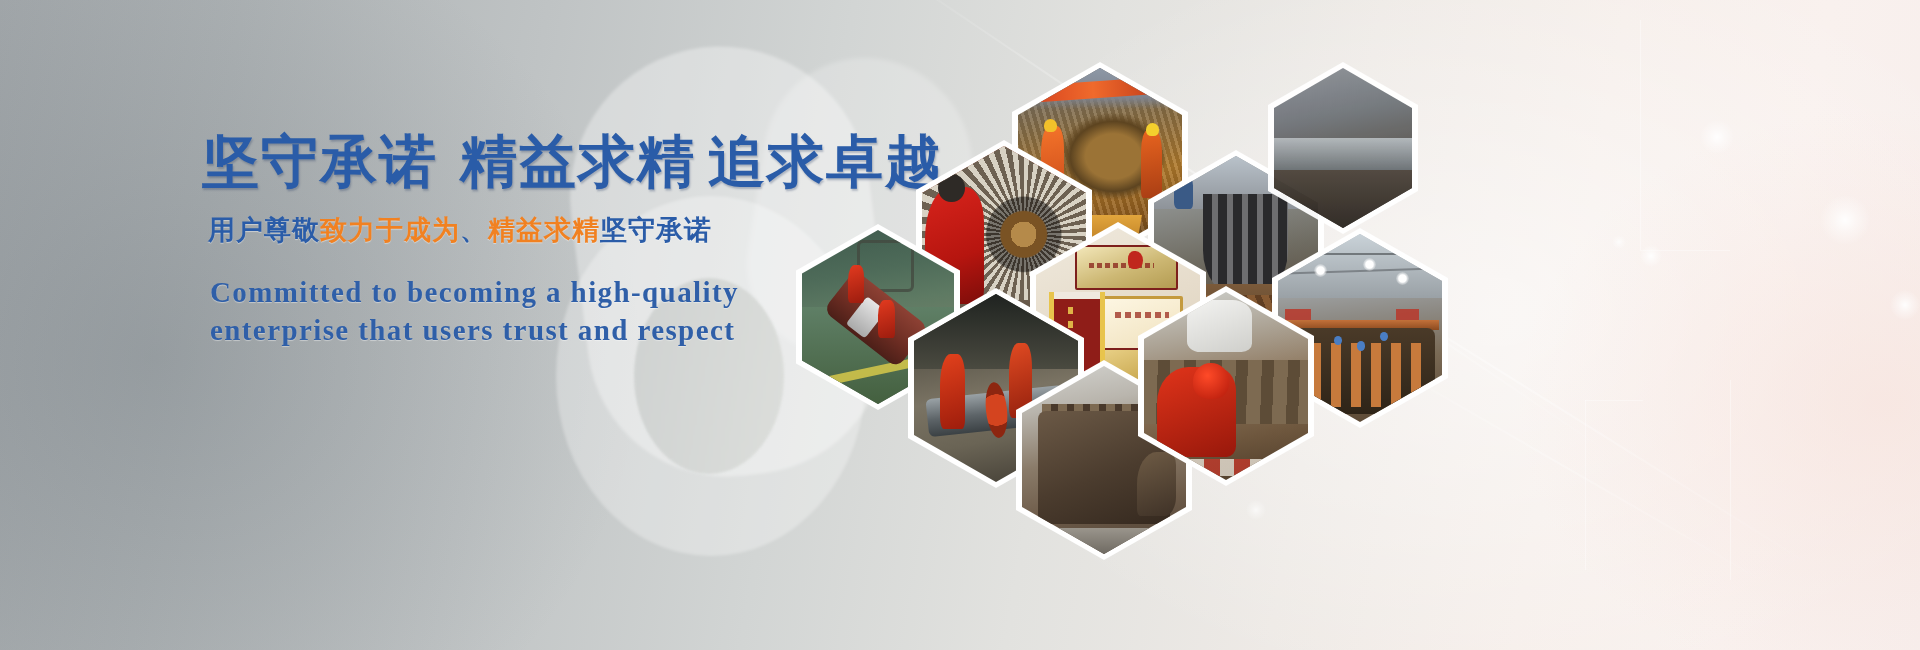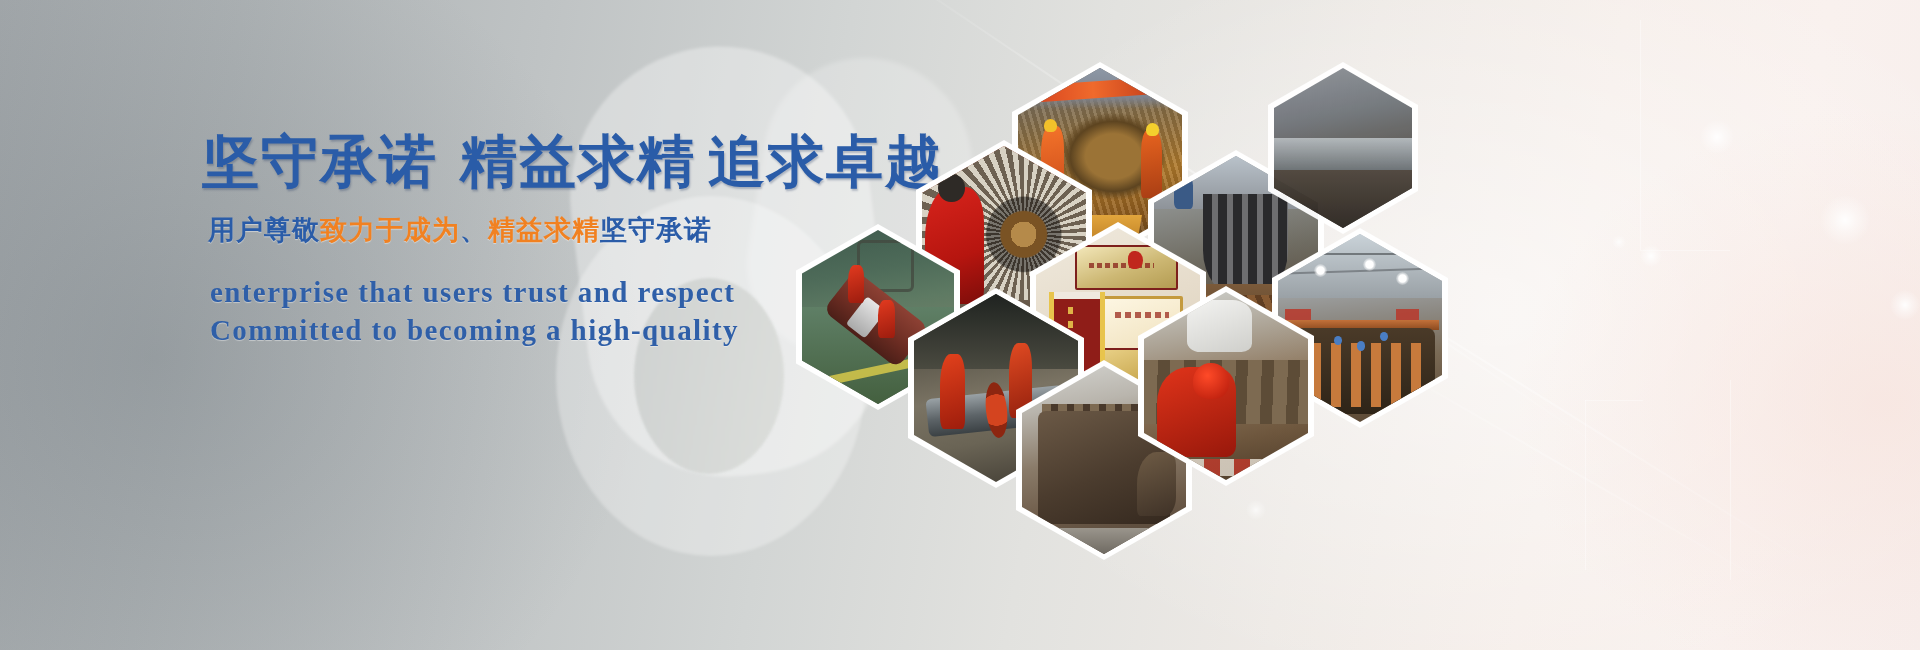--- a/index.html
+++ b/index.html
@@ -451,22 +451,22 @@
 
     <div id="headline">
       <span>坚守承诺</span><span class="gap"></span><span>精益求精</span><span class="gap" style="width:12px"></span><span>追求卓越</span>
     </div>
 
     <div id="subtitle">
       <span>用户尊敬</span><span class="hl">致力于成为</span><span>、</span><span class="hl">精益求精</span><span>坚守承诺</span>
     </div>
 
     <div id="english">
+      <div>Committed to becoming a high-quality</div>
       <div>enterprise that users trust and respect</div>
-      <div>Committed to becoming a high-quality</div>
     </div>
 
   </div>
 
   <div id="hexes">
 
     <div class="hex" style="left:1012px;top:62px;width:176px;height:200px;">
       <div class="inner">
           <div class="ph p-rotor">
         <div class="sky"></div>

